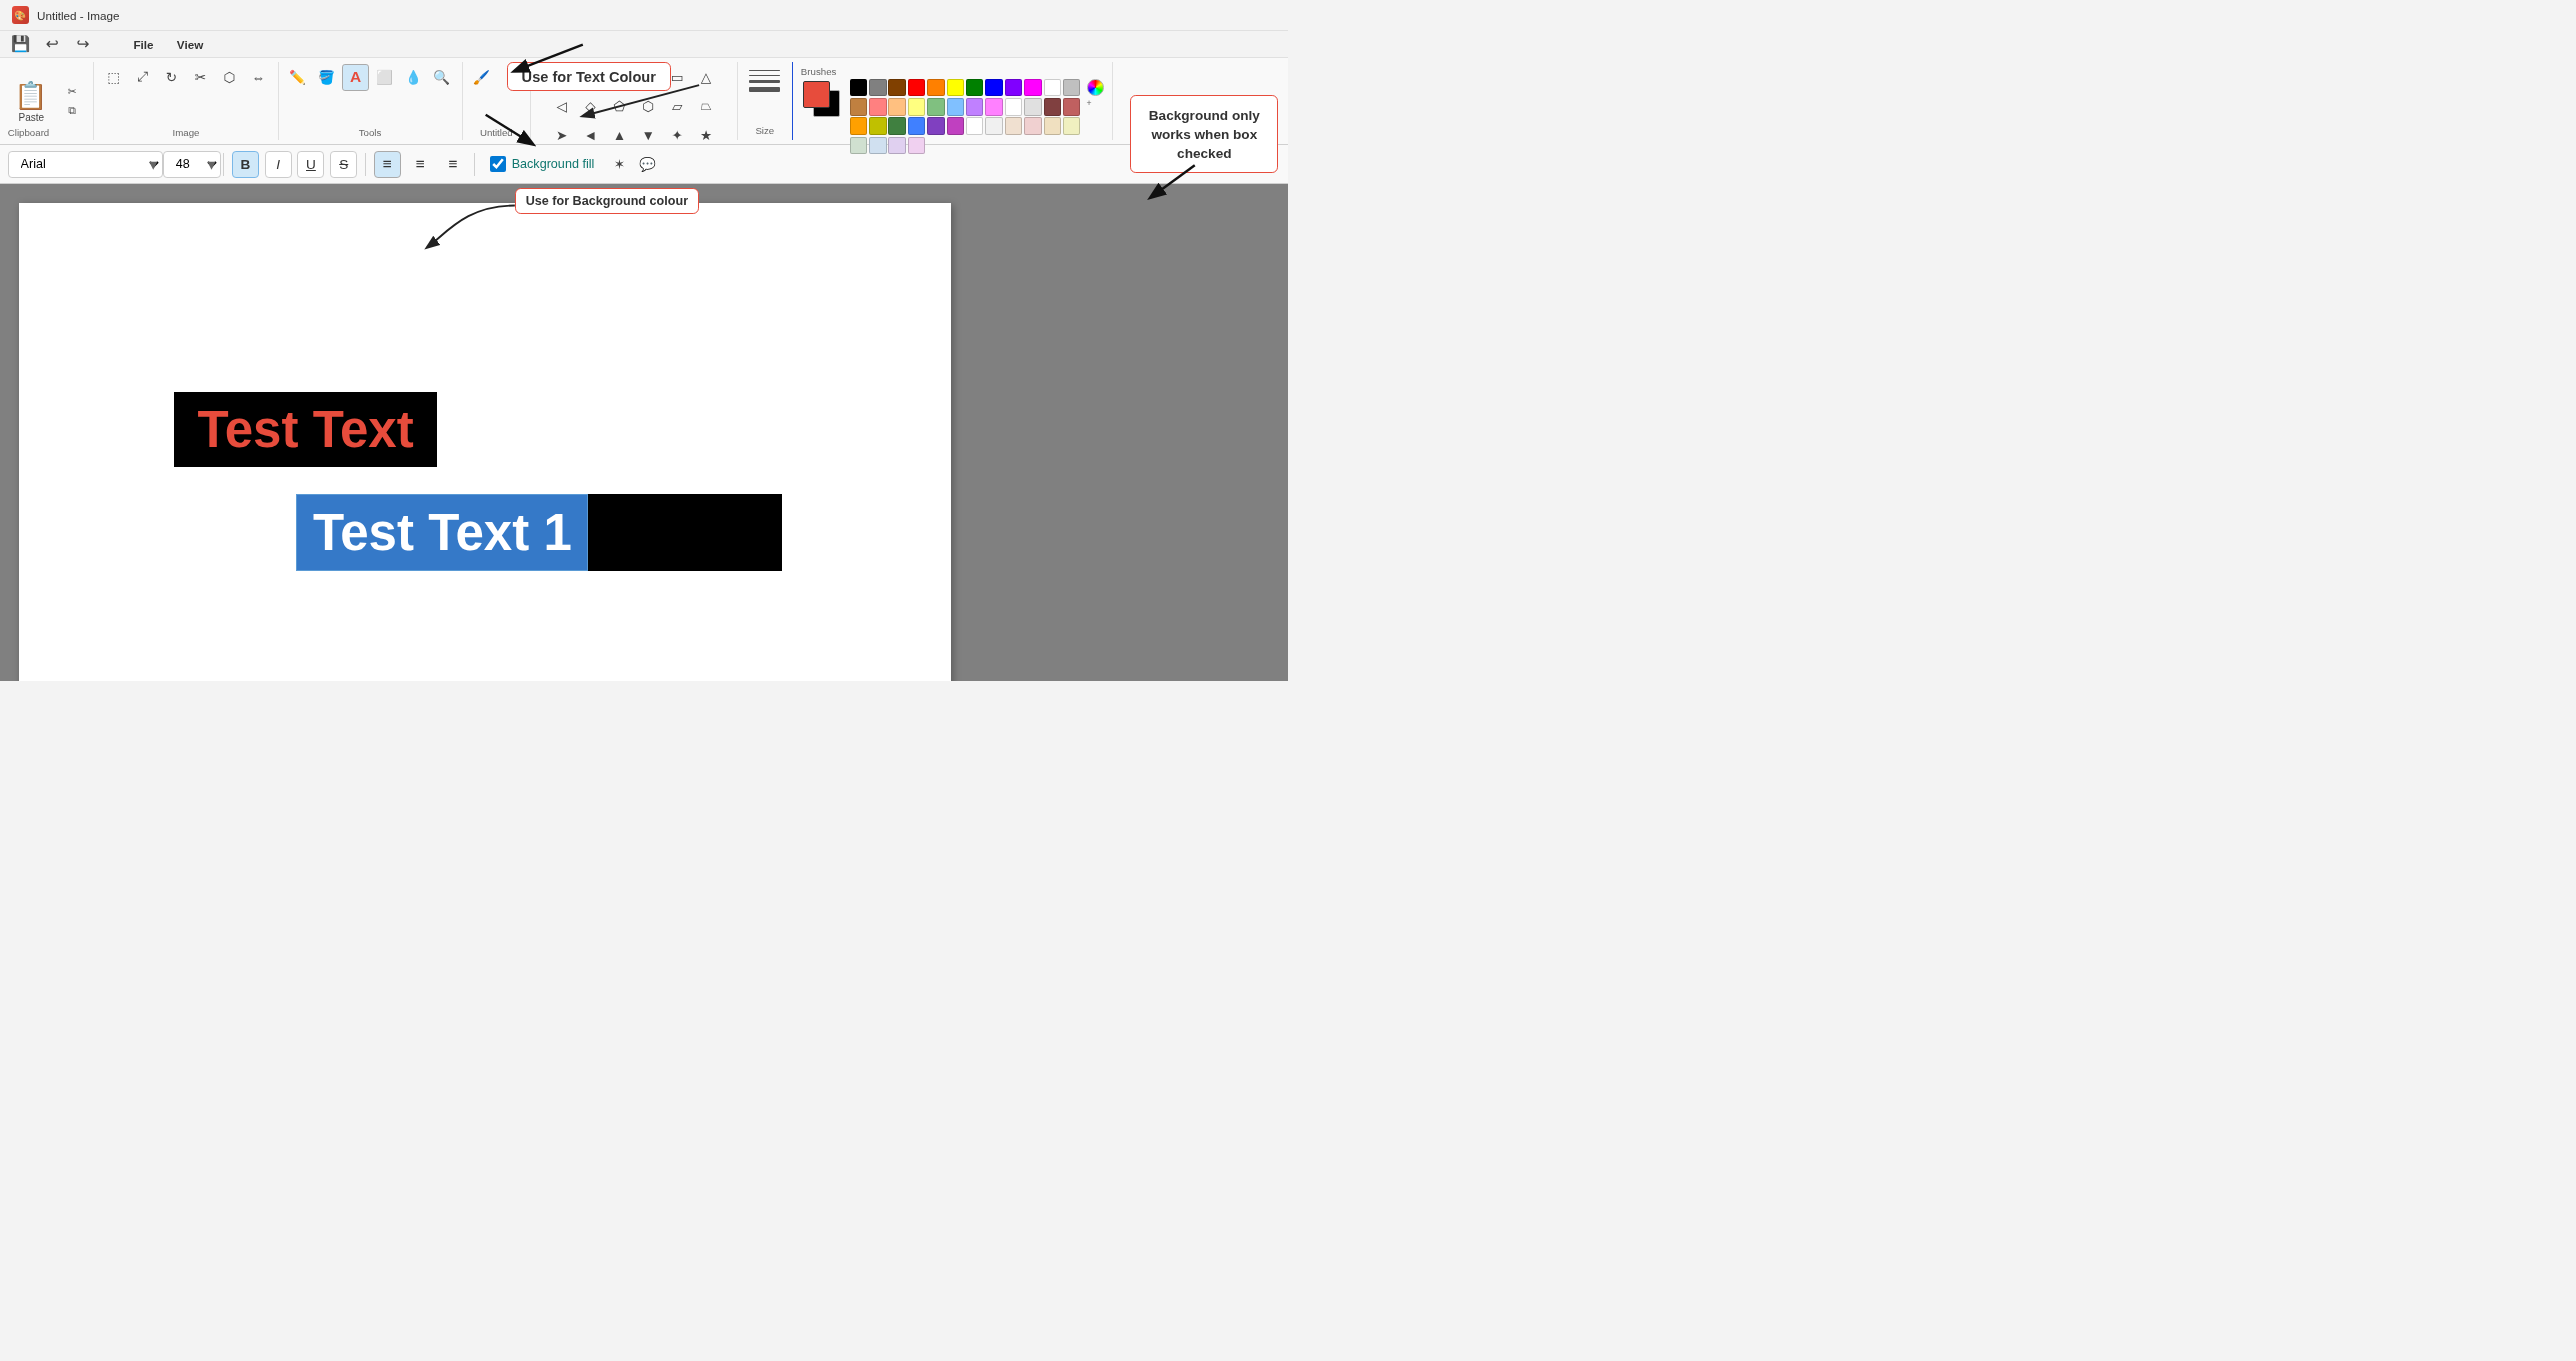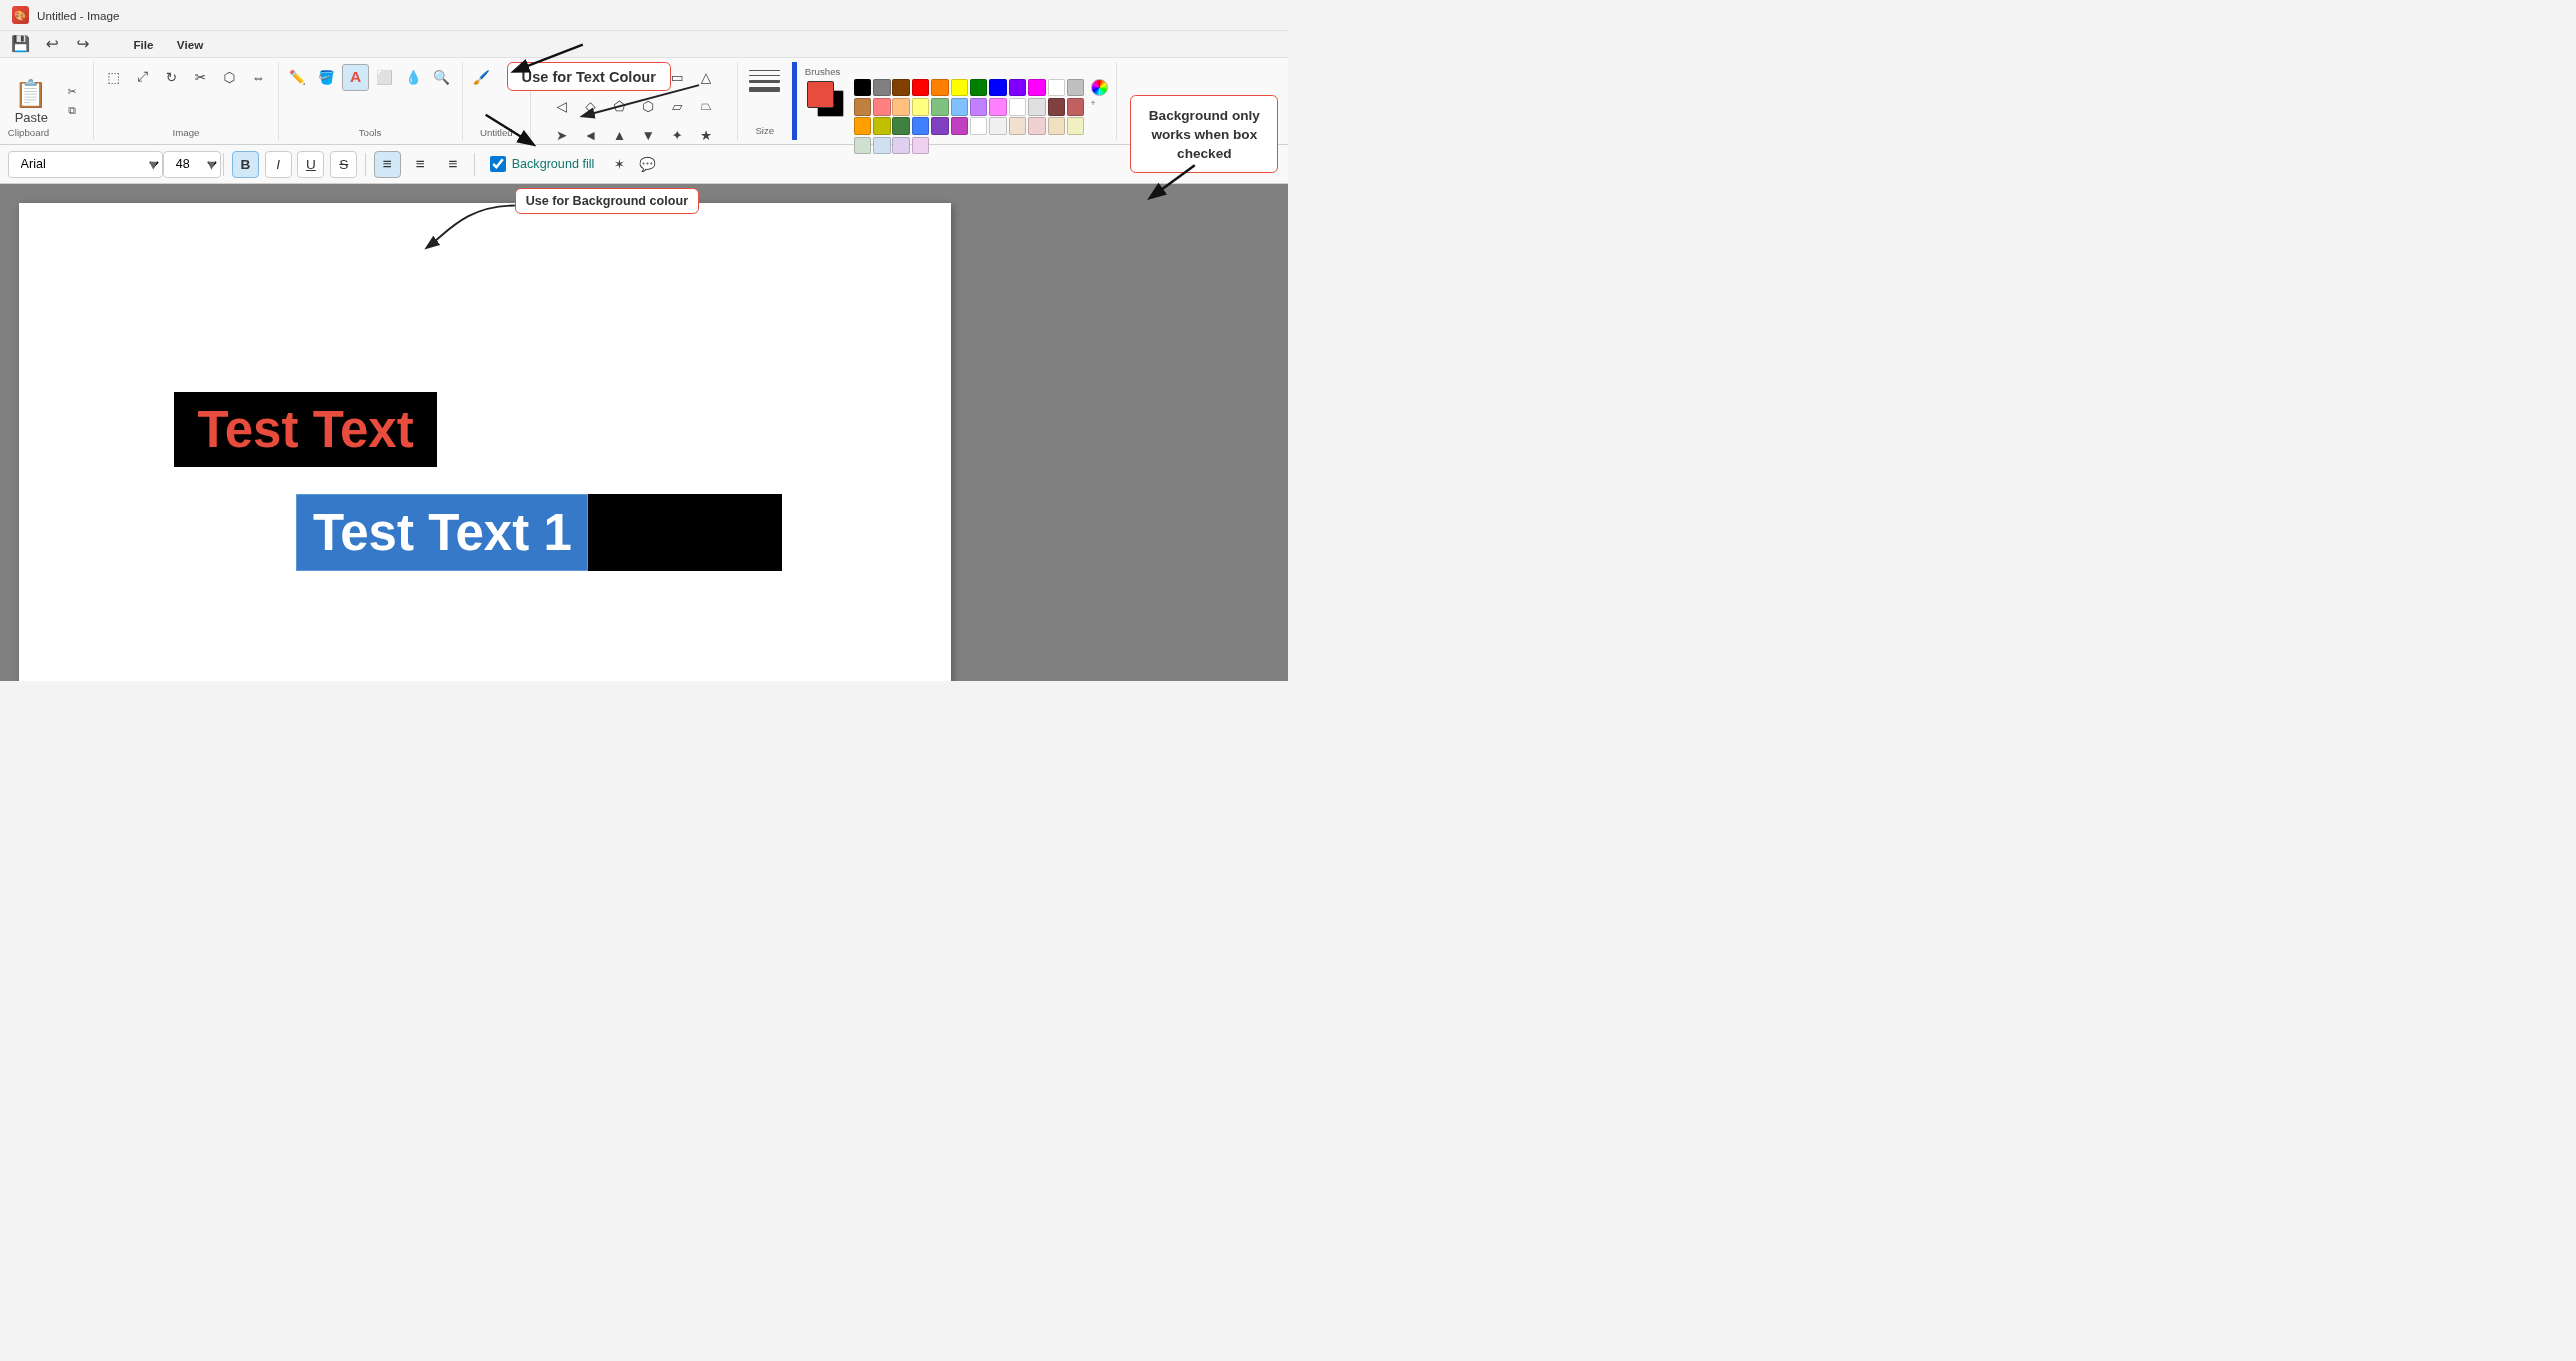--- a/index.html
+++ b/index.html
@@ -378,21 +378,21 @@
       background: #d0d0d0;
       margin: 0 1.9px;
     }
 
     
     .size-group {
       display: flex;
       flex-direction: column;
       align-items: center;
       padding: 3.9px 7.8px;
-      border-right: 5px solid #1d4ed8;
+      border-right: 1px solid #1d4ed8;
       justify-content: space-between;
     }
     .size-lines {
       display: flex;
       flex-direction: column;
       gap: 3.9px;
       padding: 3.9px;
     }
     .size-line {
       background: #555;
@@ -417,21 +417,21 @@
   <span style="width:19.4px;"></span>
   <span class="menu-item">File</span>
   <span class="menu-item">View</span>
 </div>
 
 <div class="ribbon" style="position:relative;">
 
   <div class="clipboard-group">
     <button class="paste-btn">
       <span class="paste-icon">📋</span>
-      <span style="font-size:13px;">Paste</span>
+      <span style="font-size:10px;">Paste</span>
     </button>
     <div class="clipboard-sub">
       <button class="clipboard-sub-btn" title="Cut">✂</button>
       <button class="clipboard-sub-btn" title="Copy">⧉</button>
     </div>
     <span class="ribbon-group-label" style="position:absolute;bottom:5.8px;left:7.8px;">Clipboard</span>
   </div>
 
   <div class="ribbon-group">
     <div class="ribbon-tools">

